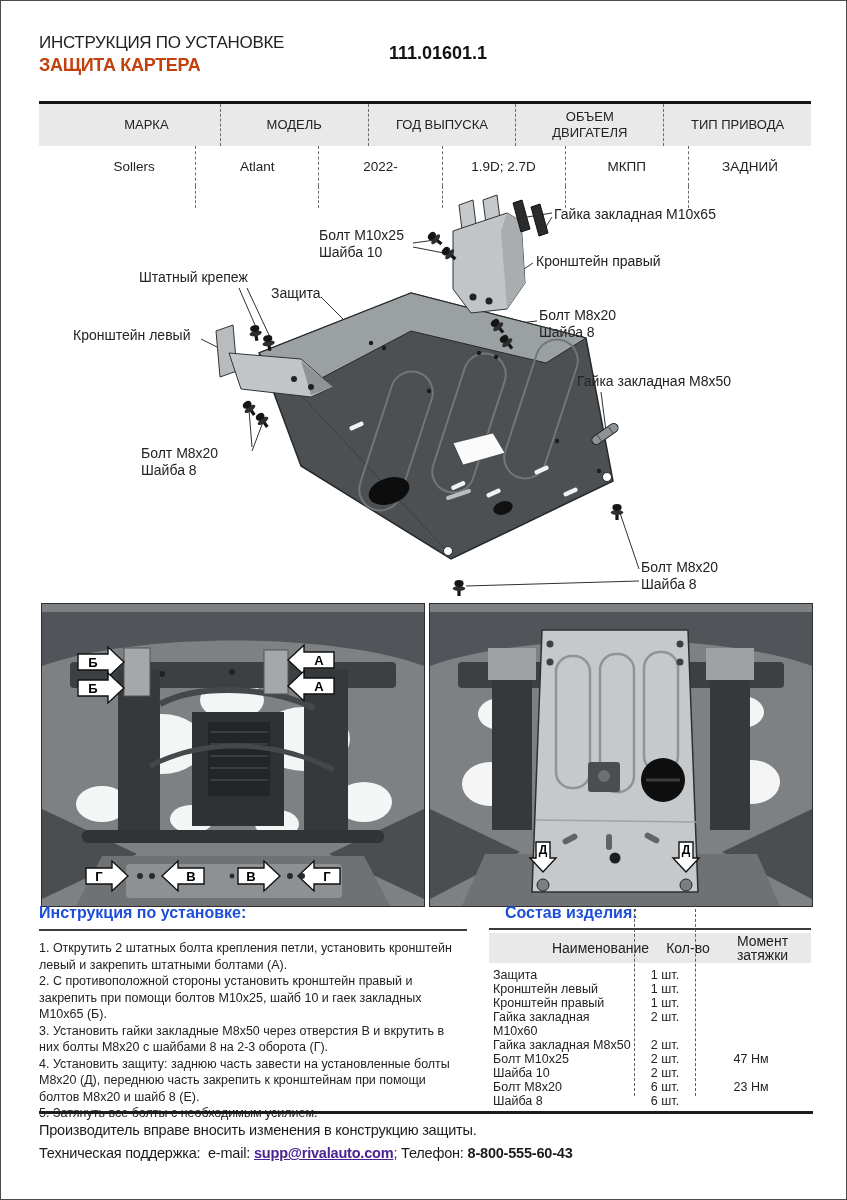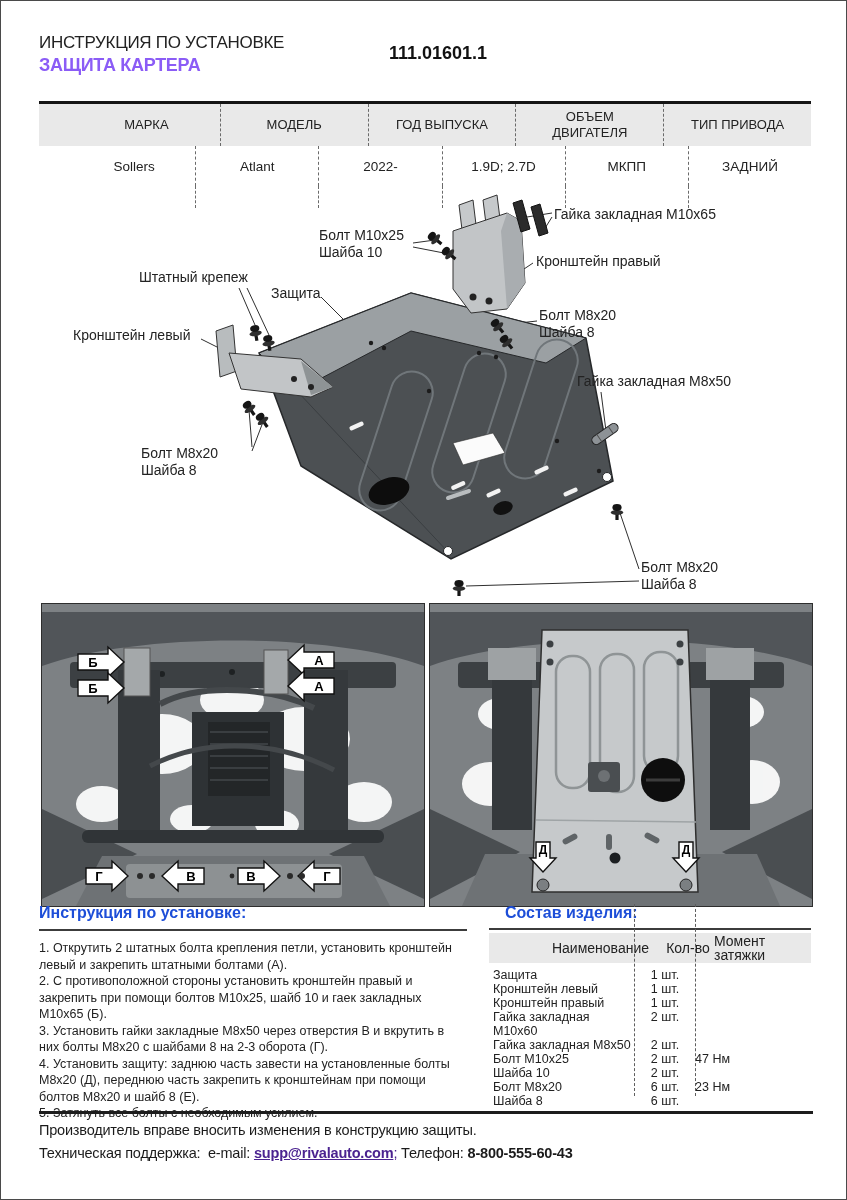--- a/index.html
+++ b/index.html
@@ -1,20 +1,20 @@
 <!DOCTYPE html>
 <html><head>
 <meta charset="utf-8">
 <style>
   html,body{margin:0;padding:0;background:#fff;}
   .page{position:relative;width:845px;height:1198px;border:1px solid #4a4a4a;background:#fff;
         font-family:"Liberation Sans",sans-serif;color:#1c1c1c;overflow:hidden;}
   
   .hdr-line1{position:absolute;left:38px;top:32px;font-size:17px;letter-spacing:-0.3px;color:#222;}
-  .hdr-line2{position:absolute;left:38px;top:54px;font-size:18px;font-weight:bold;letter-spacing:-0.3px;color:#8b5cf6;}
+  .hdr-line2{position:absolute;left:38px;top:54px;font-size:18px;font-weight:bold;letter-spacing:-0.3px;color:#c2410c;}
   .part-no{position:absolute;left:388px;top:42px;font-size:18px;font-weight:bold;color:#111;}
   
   .spec{position:absolute;left:38px;top:100px;width:772px;border-top:3px solid #151515;}
   .srow{display:flex;padding-left:34px;}
   .srow.head{background:#e9e9e9;height:42px;}
   .srow.vals{height:40px;}
   .srow.tail{height:22px;}
   .scell{flex:1 1 0;display:flex;align-items:center;justify-content:center;text-align:center;
          border-left:1px dashed #6a6a6a;}
   .scell:first-child{border-left:none;}
@@ -36,21 +36,21 @@
   .step{font-size:12.5px;line-height:1.32;color:#222;}
   
   .parts{position:absolute;left:488px;top:903px;width:322px;}
   .parts .sec-title{padding-left:16px;}
   .parts .rule{border:none;border-top:2px solid #3c3c3c;margin:6px 0 0 0;}
   .prow{display:flex;font-size:12.5px;line-height:14px;color:#222;}
   .prow.phead{background:#e9e9e9;height:30px;align-items:center;font-size:14px;margin-top:3px;}
   .pc-name{width:146px;padding-left:4px;box-sizing:border-box;}
   .prow.phead .pc-name{text-align:center;margin-left:46px;}
   .pc-qty{width:60px;text-align:center;}
-  .pc-tq{width:112px;}
+  .pc-tq{width:112px;text-align:center;}
   .pbody{margin-top:5px;}
   .pdash{position:absolute;top:0px;height:192px;border-left:1px dashed #5d5d5d;width:0;}
   .pdash.d1{left:145px;}
   .pdash.d2{left:206px;}
   
   .foot-rule{position:absolute;left:38px;top:1110px;width:774px;height:3px;background:#1d1d1d;}
   .foot1{position:absolute;left:38px;top:1121px;font-size:14.5px;letter-spacing:-0.2px;color:#1b1b1b;}
   .foot2{position:absolute;left:38px;top:1144px;font-size:14.5px;letter-spacing:-0.2px;color:#1b1b1b;}
   .email-link{color:#4b2390;font-weight:bold;text-decoration:underline;cursor:pointer;}
   .semi{color:#4b2390;}

